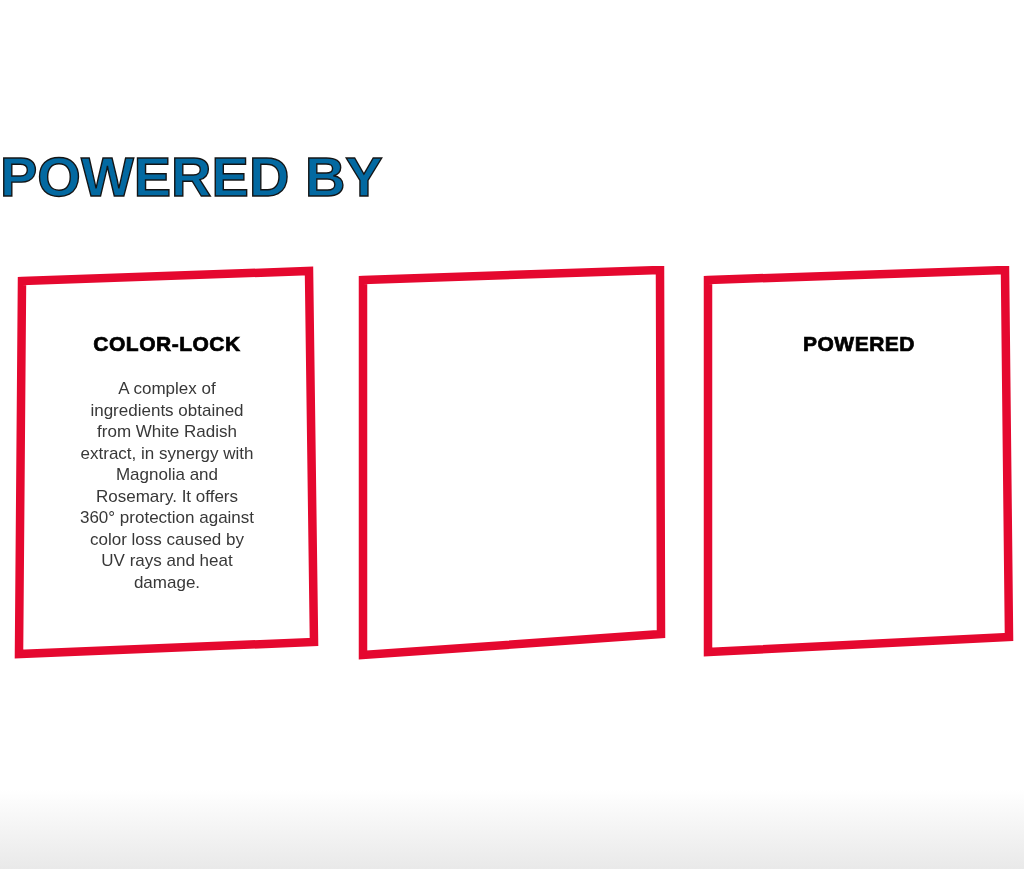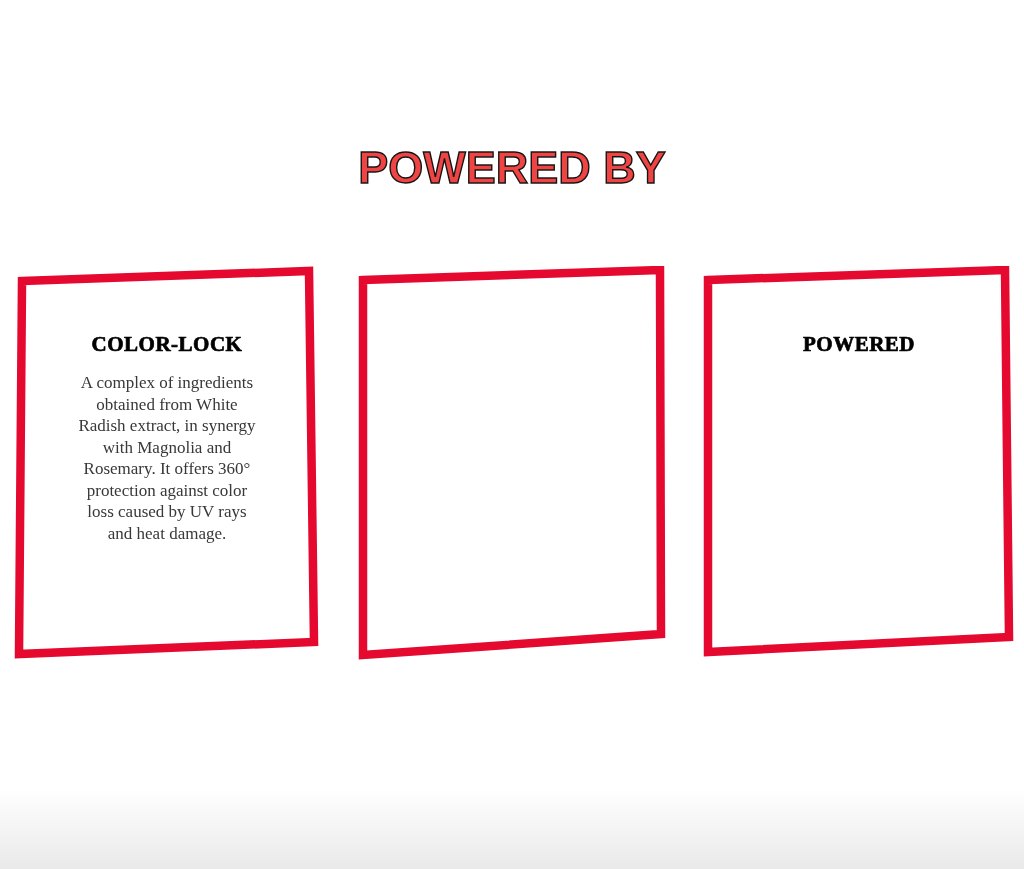--- a/index.html
+++ b/index.html
@@ -15,25 +15,24 @@
   .section {
     position: relative;
     width: 1024px;
     height: 869px;
   }
   .heading {
     position: absolute;
     top: 106px;
     left: 0;
     width: 100%;
-    text-align: center;
-    font-size: 45px;
+    font-size: 56px;
     line-height: 50px;
     font-weight: 900;
-    color: #ef4444;
+    color: #0369a1;
     letter-spacing: 0px;
     -webkit-text-stroke: 1.4px #141414;
   }
   .card {
     position: absolute;
   }
   .card-1 { left: 14px;  top: 266px; width: 306px; height: 394px; }
   .card-2 { left: 358px; top: 266px; width: 308px; height: 394px; }
   .card-3 { left: 703px; top: 266px; width: 312px; height: 394px; }
   .frame {
@@ -47,33 +46,32 @@
     stroke: var(--accent, #e5082f);
     stroke-width: 8.5;
   }
   .card-content {
     position: absolute;
     left: 50%;
     transform: translateX(-50%);
     top: 0;
     width: 240px;
     text-align: center;
-    font-family: Liberation Serif, serif;
   }
   .card-title {
     margin-top: 66px;
     font-size: 21px;
     line-height: 24px;
     font-weight: 900;
     color: #000000;
     letter-spacing: 0.5px;
     -webkit-text-stroke: 0.7px #000000;
   }
   .card-desc {
-    margin: 16px auto 0 auto;
+    margin: 22px auto 0 auto;
     max-width: 180px;
     font-size: 17px;
     line-height: 21.5px;
     color: #383838;
   }
   .bottom-fade {
     position: absolute;
     left: 0; right: 0; bottom: 0;
     height: 80px;
     background: linear-gradient(to bottom, rgba(233,233,233,0) 0%, var(--fade, #e9e9e9) 100%);

